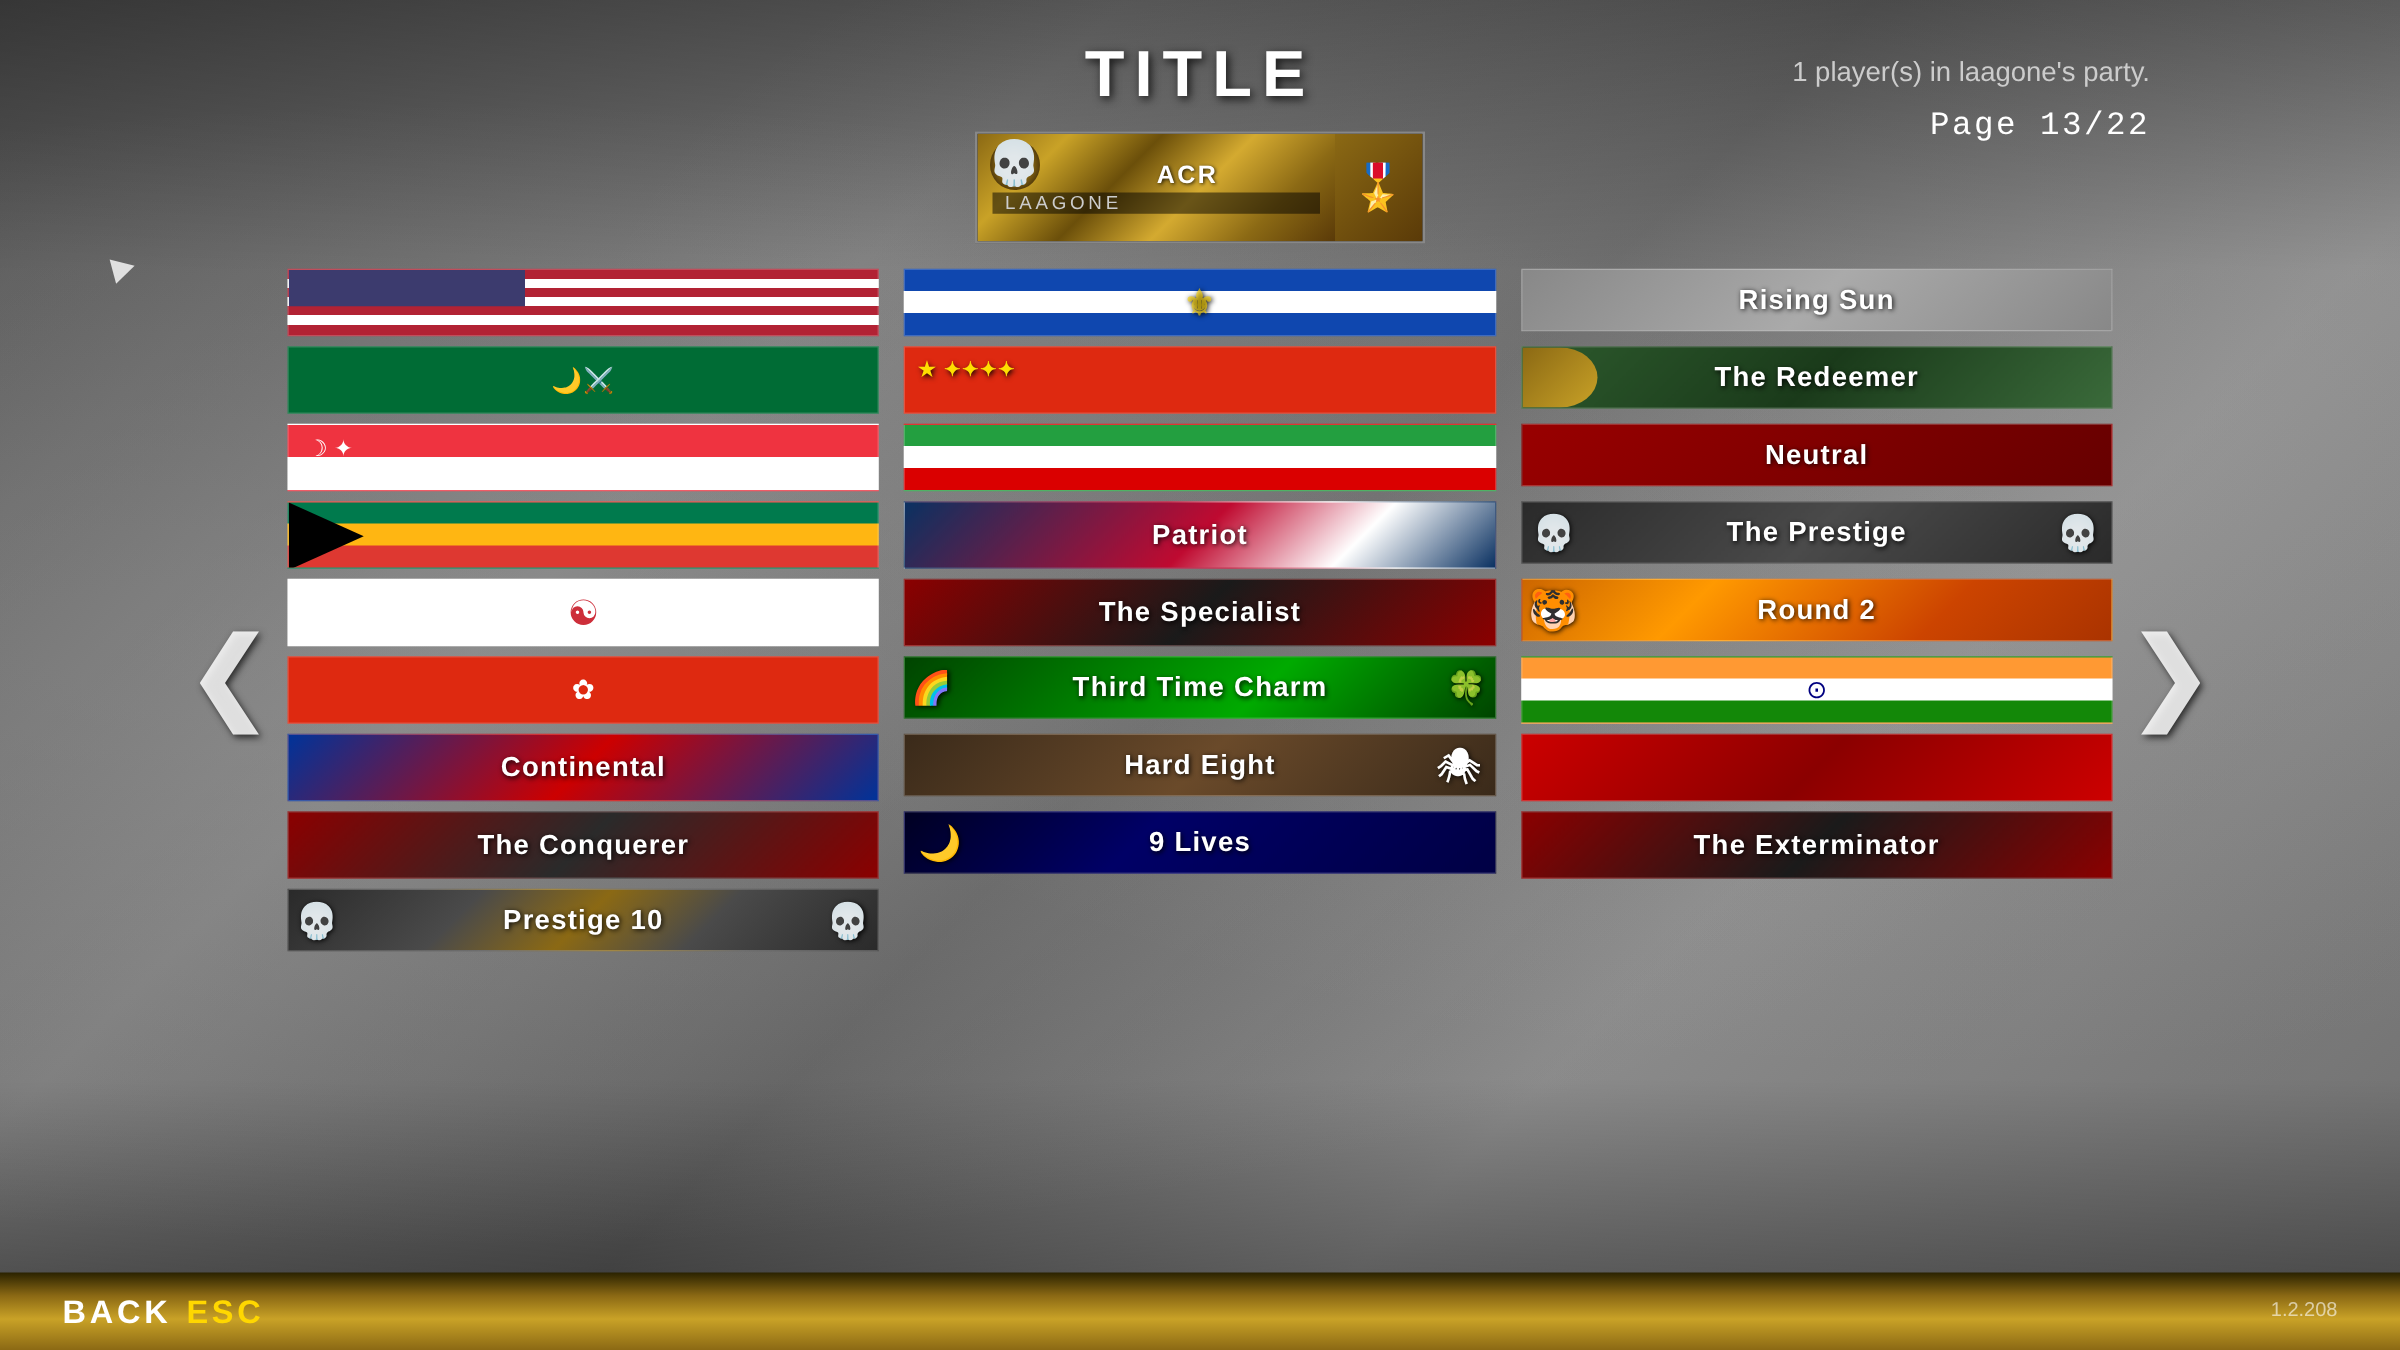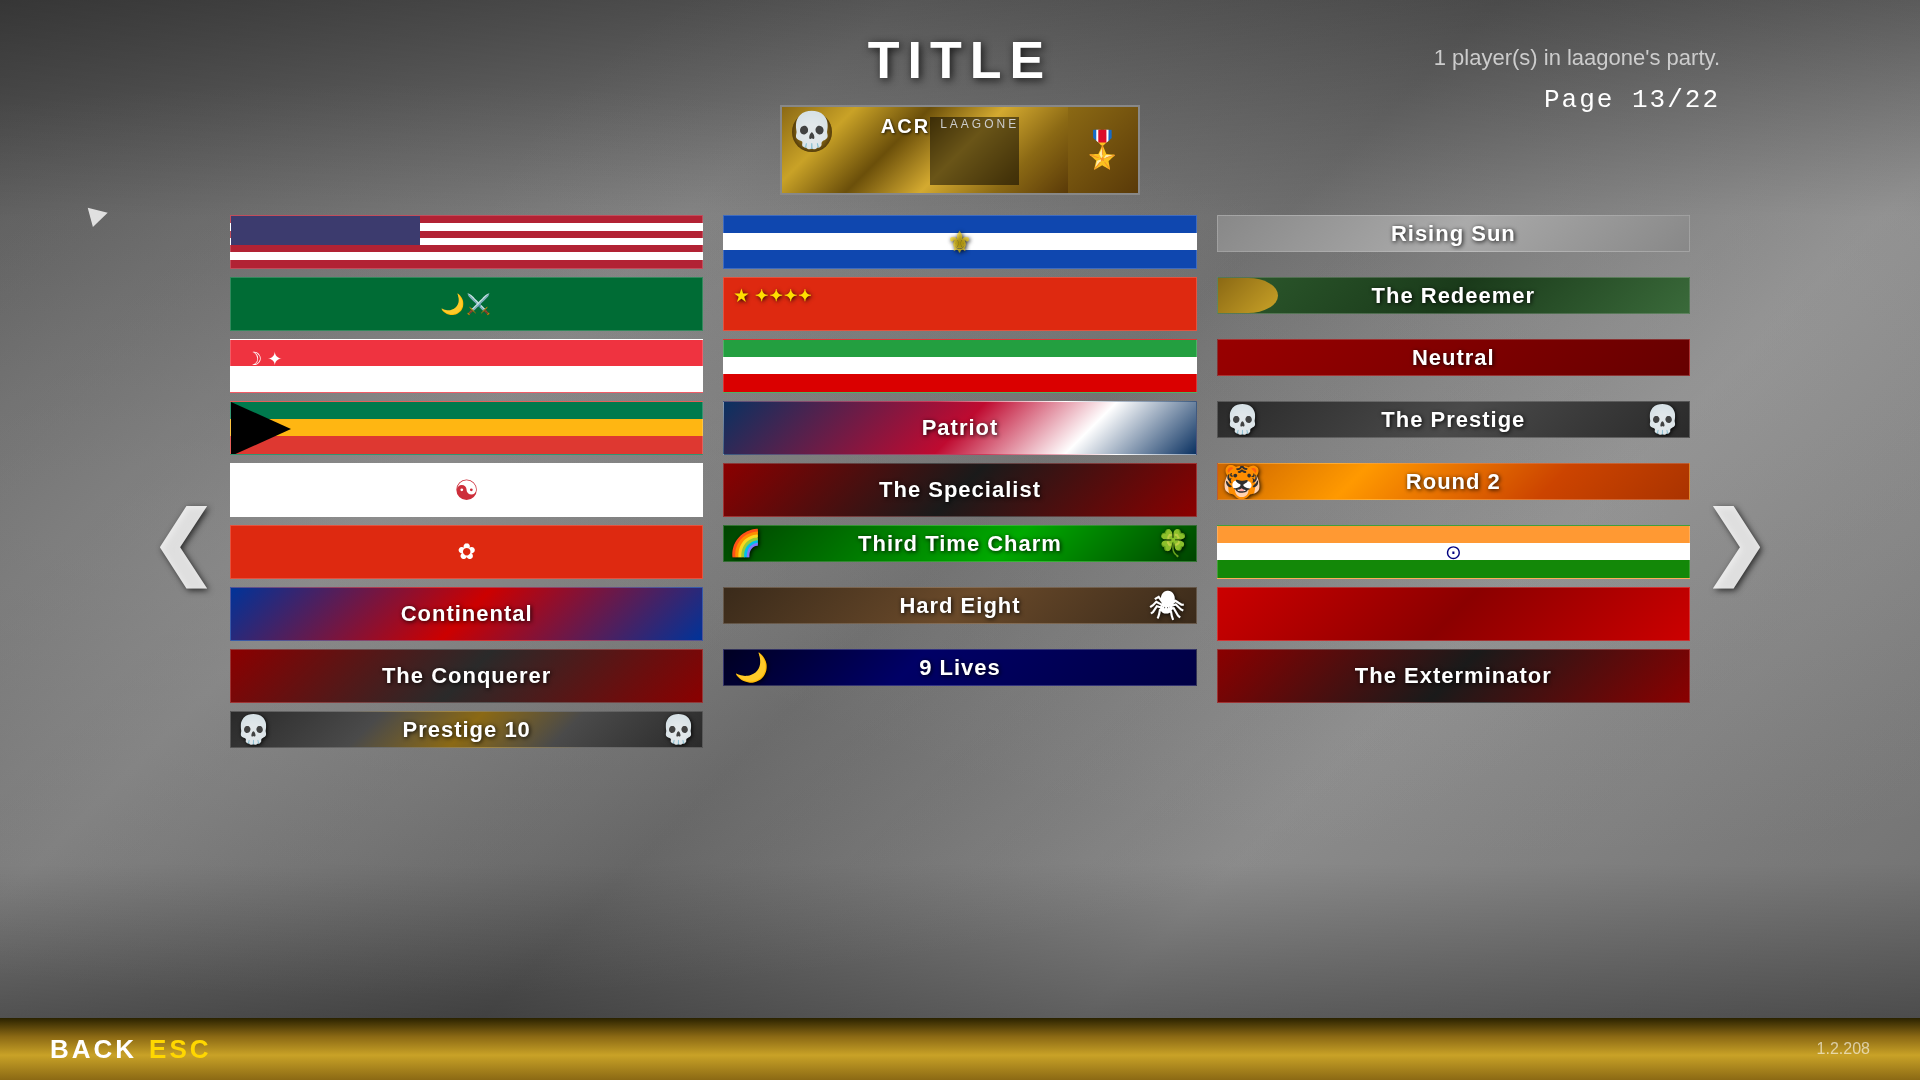--- a/index.html
+++ b/index.html
@@ -78,21 +78,21 @@
       align-items: center;
       overflow: hidden;
     }
 
     .player-card-banner {
       flex: 1;
       height: 100%;
       background: linear-gradient(135deg, #8B6914 0%, #C9A227 20%, #6B4F0A 40%, #D4AA30 60%, #8B6914 80%, #5A3A08 100%);
       position: relative;
       display: flex;
-      flex-direction: row;
+      flex-direction: column;
       justify-content: center;
       padding: 8px 12px;
     }
 
     .player-card-banner::before {
       content: '';
       position: absolute;
       left: 10px;
       top: 5px;
       width: 40px;
@@ -115,21 +115,21 @@
       font-size: 20px;
       font-weight: bold;
       text-align: center;
       letter-spacing: 2px;
       padding-left: 50px;
       text-shadow: 1px 1px 3px rgba(0,0,0,0.8);
     }
 
     .player-name-tag {
       color: #cccccc;
-      font-size: 12px;
+      font-size: 15px;
       text-align: left;
       padding-left: 10px;
       background: rgba(0,0,0,0.5);
       letter-spacing: 3px;
       margin-top: 2px;
     }
 
     .player-card-icon {
       width: 70px;
       height: 100%;
@@ -336,21 +336,21 @@
     .title-conquerer {
       background: linear-gradient(135deg, #8B0000 0%, #2a2a2a 50%, #8B0000 100%);
     }
 
     .title-exterminator {
       background: linear-gradient(135deg, #8B0000 0%, #1a1a1a 50%, #8B0000 100%);
     }
 
     
     .special-item {
-      height: 37px;
+      height: 50px;
       display: flex;
       align-items: center;
       justify-content: center;
       font-size: 22px;
       font-weight: bold;
       color: #ffffff;
       letter-spacing: 1px;
       text-shadow: 1px 1px 4px rgba(0,0,0,0.9);
       cursor: pointer;
       border: 1px solid rgba(255,255,255,0.2);

